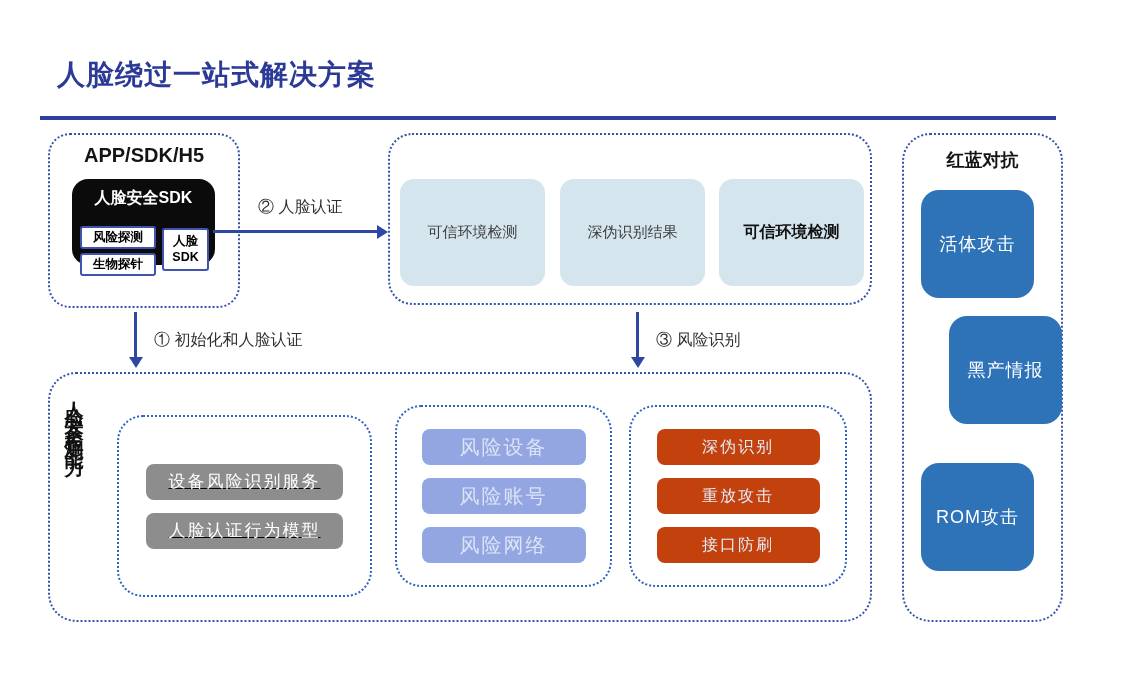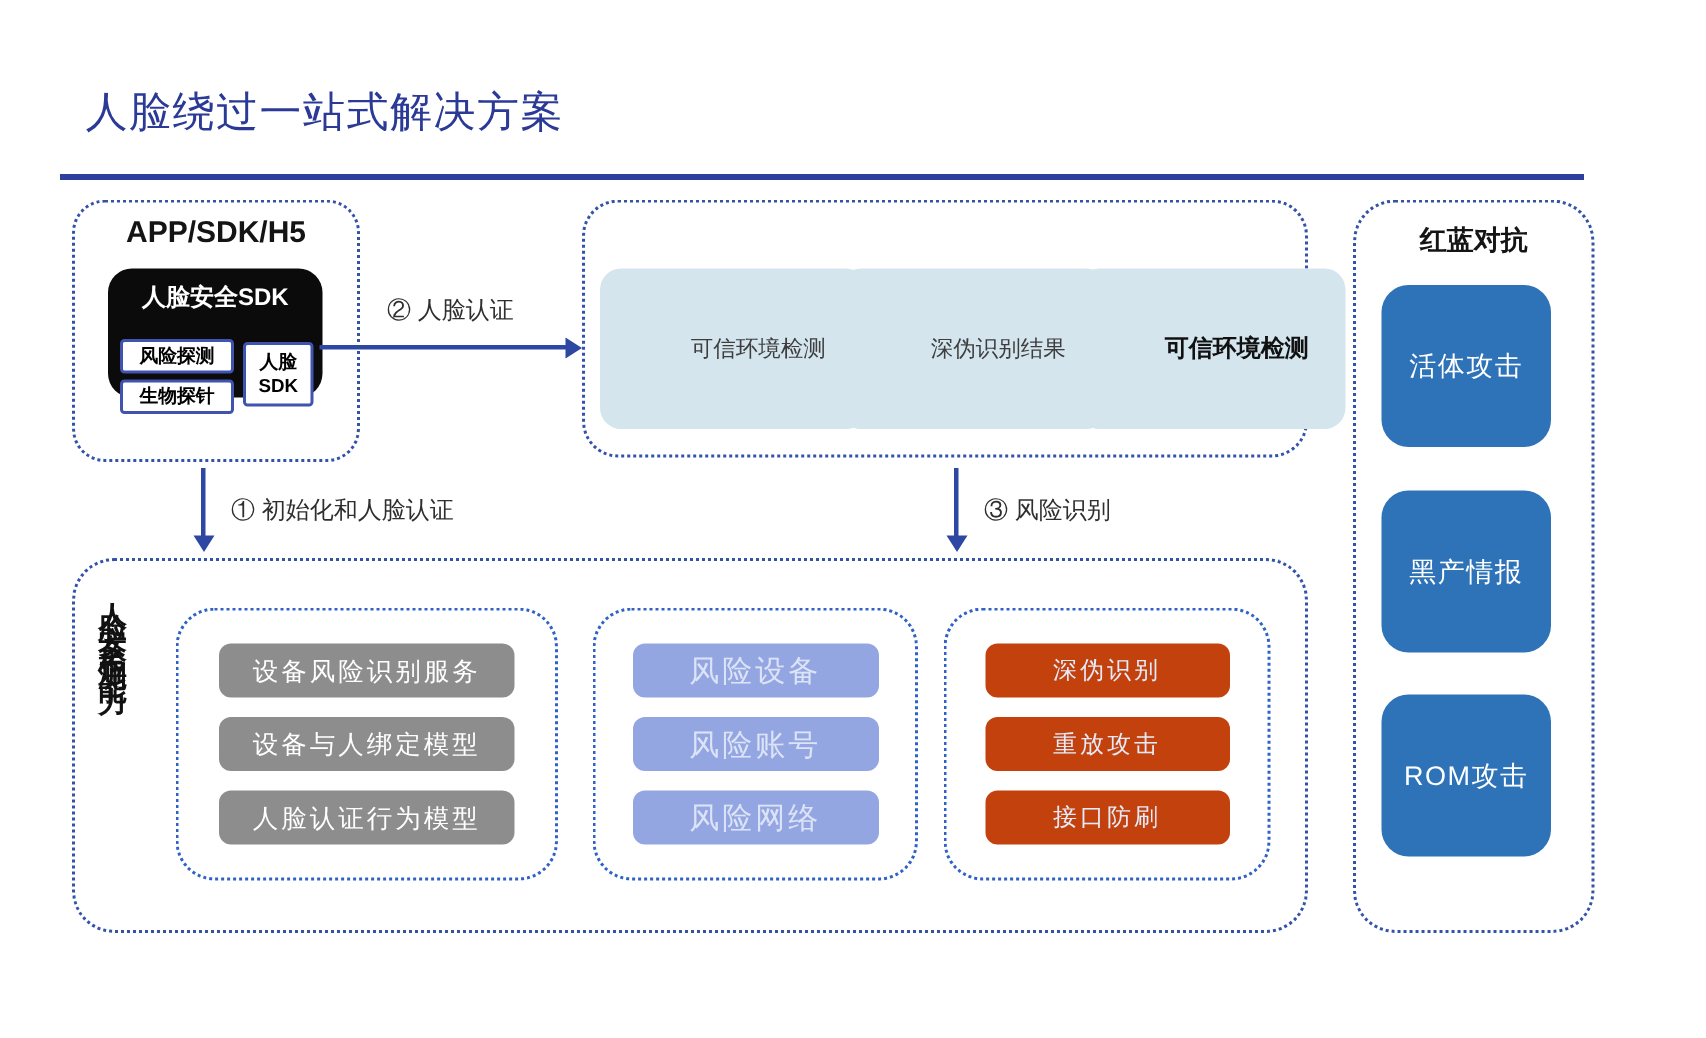--- a/index.html
+++ b/index.html
@@ -3,21 +3,21 @@
 <meta charset="utf-8">
 <style>
   html,body { margin:0; padding:0; background:#ffffff; }
   .canvas {
     position:relative; width:1137px; height:692px; background:#ffffff;
     font-family:"Liberation Sans", sans-serif; overflow:hidden;
   }
   
   .page-title {
     position:absolute; left:57px; top:56px;
-    font-size:28px; font-weight:normal; color:#2b3a96; letter-spacing:1px;
+    font-size:28px; font-weight:bold; color:#2b3a96; letter-spacing:1px;
   }
   .title-rule {
     position:absolute; left:40px; top:116px; width:1016px; height:4px;
     background:#2e3f9e;
   }
   
   .dashed-box {
     position:absolute; border:2px dotted #3253a8; border-radius:24px;
     background:transparent; box-sizing:border-box;
   }
@@ -46,21 +46,21 @@
   }
   .pill-risk  { left:8px;  top:47px; width:76px; height:23px; }
   .pill-bio   { left:8px;  top:74px; width:76px; height:23px; }
   .pill-face  { left:90px; top:49px; width:47px; height:43px; padding:0 3px; }
   
   .cloud-box { left:388px; top:133px; width:484px; height:172px; }
   .cloud-item {
     position:absolute; top:44px; width:145px; height:107px;
     background:#d4e5ee; border-radius:14px;
     display:flex; align-items:center; justify-content:center;
-    font-size:15px; color:#3d3d3d;padding-left:33px;
+    font-size:15px; color:#3d3d3d;
   }
   .cloud-item-1 { left:10px; }
   .cloud-item-2 { left:170px; }
   .cloud-item-3 { left:329px; font-weight:bold; color:#111; font-size:16px; }
   
   .arrow-line-h { position:absolute; background:#2e47a3; height:3px; }
   .arrow-line-v { position:absolute; background:#2e47a3; width:3px; }
   .arrow-head-right {
     position:absolute; width:0; height:0;
     border-left:11px solid #2e47a3; border-top:7px solid transparent; border-bottom:7px solid transparent;
@@ -70,21 +70,21 @@
     border-top:11px solid #2e47a3; border-left:7px solid transparent; border-right:7px solid transparent;
   }
   .arrow-label { position:absolute; font-size:16px; color:#2f2f2f; white-space:nowrap; }
   
   .detection-box { left:48px; top:372px; width:824px; height:250px; border-radius:28px; }
   .side-label {
     position:absolute; left:15px; top:12px;
     writing-mode:vertical-lr; text-orientation:upright;
     font-size:19px; font-weight:600; color:#111; letter-spacing:8px; line-height:1;
   }
-  .inner-1 { left:67px;  top:31px; width:255px; height:182px; }
+  .inner-1 { left:67px;  top:41px; width:255px; height:182px;text-decoration:underline; }
   .inner-2 { left:345px; top:31px; width:217px; height:182px; }
   .inner-3 { left:579px; top:31px; width:218px; height:182px; }
   .btn-col {
     width:100%; height:100%; display:flex; flex-direction:column;
     align-items:center; justify-content:center; gap:13px;
   }
   .chip {
     display:flex; align-items:center; justify-content:center;
     height:36px; border-radius:8px; letter-spacing:2px; box-sizing:border-box;
   }
@@ -93,21 +93,21 @@
   .chip-indigo { width:163px; background:#c2410c; color:#e6ebfa; font-size:16px; }
   
   .redblue-box { left:902px; top:133px; width:161px; height:489px; border-radius:28px; }
   .rb-heading { margin-top:13px; }
   .rb-item {
     position:absolute; left:17px; width:113px; height:108px;
     background:#2e73b8; border-radius:18px; color:#ffffff; font-size:18px;
     display:flex; align-items:center; justify-content:center; letter-spacing:1px;
   }
   .rb-item-1 { top:55px; }
-  .rb-item-2 { top:192px; }
+  .rb-item-2 { top:181px;margin-left:28px; }
   .rb-item-3 { top:328px; }
 </style>
 </head>
 <body>
 
 <div class="canvas">
 
   <div class="page-title">人脸绕过一站式解决方案</div>
   <div class="title-rule"></div>
 
@@ -138,21 +138,20 @@
   <div class="arrow-line-v" style="left:636px; top:312px; height:46px;"></div>
   <div class="arrow-head-down" style="left:631px; top:357px;"></div>
   <div class="arrow-label" style="left:656px; top:330px;">③  风险识别</div>
 
   <div class="dashed-box detection-box">
     <div class="side-label">人脸安全检测能力</div>
 
     <div class="dashed-inner inner-1">
       <div class="btn-col">
         <div class="chip chip-gray">设备风险识别服务</div>
-        <div class="chip chip-gray">设备与人绑定模型</div>
         <div class="chip chip-gray">人脸认证行为模型</div>
       </div>
     </div>
 
     <div class="dashed-inner inner-2">
       <div class="btn-col">
         <div class="chip chip-peri">风险设备</div>
         <div class="chip chip-peri">风险账号</div>
         <div class="chip chip-peri">风险网络</div>
       </div>

